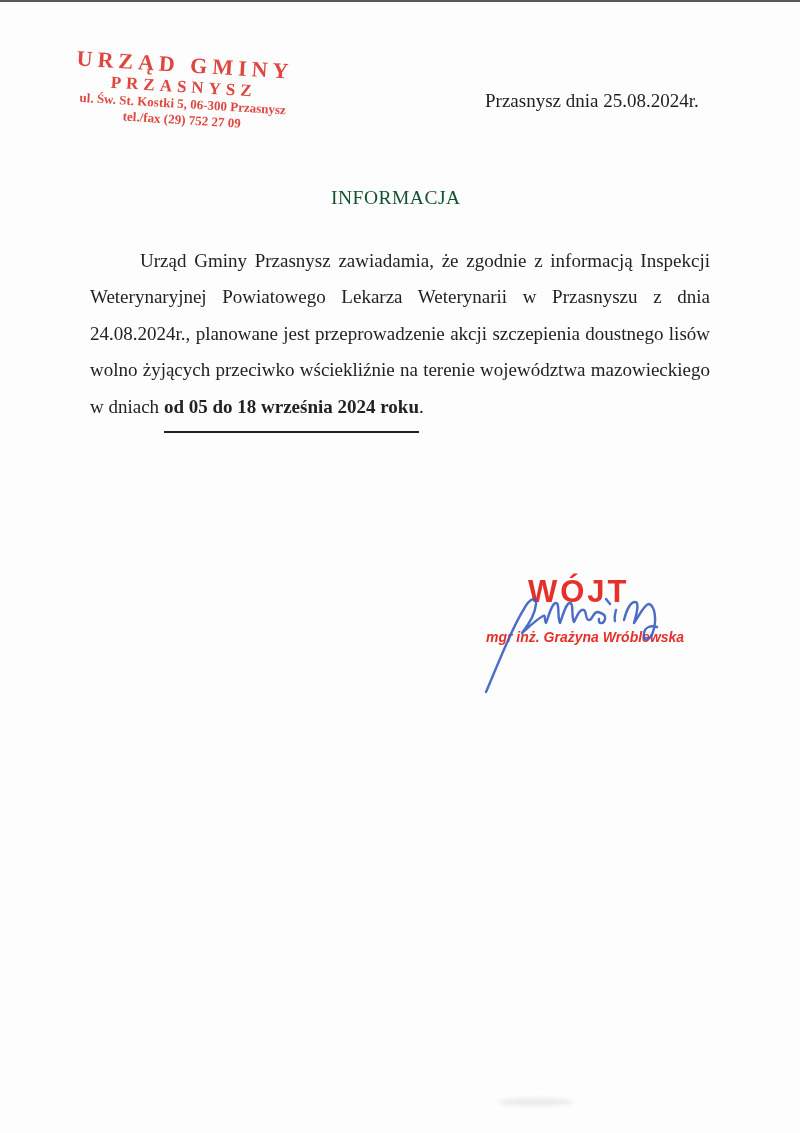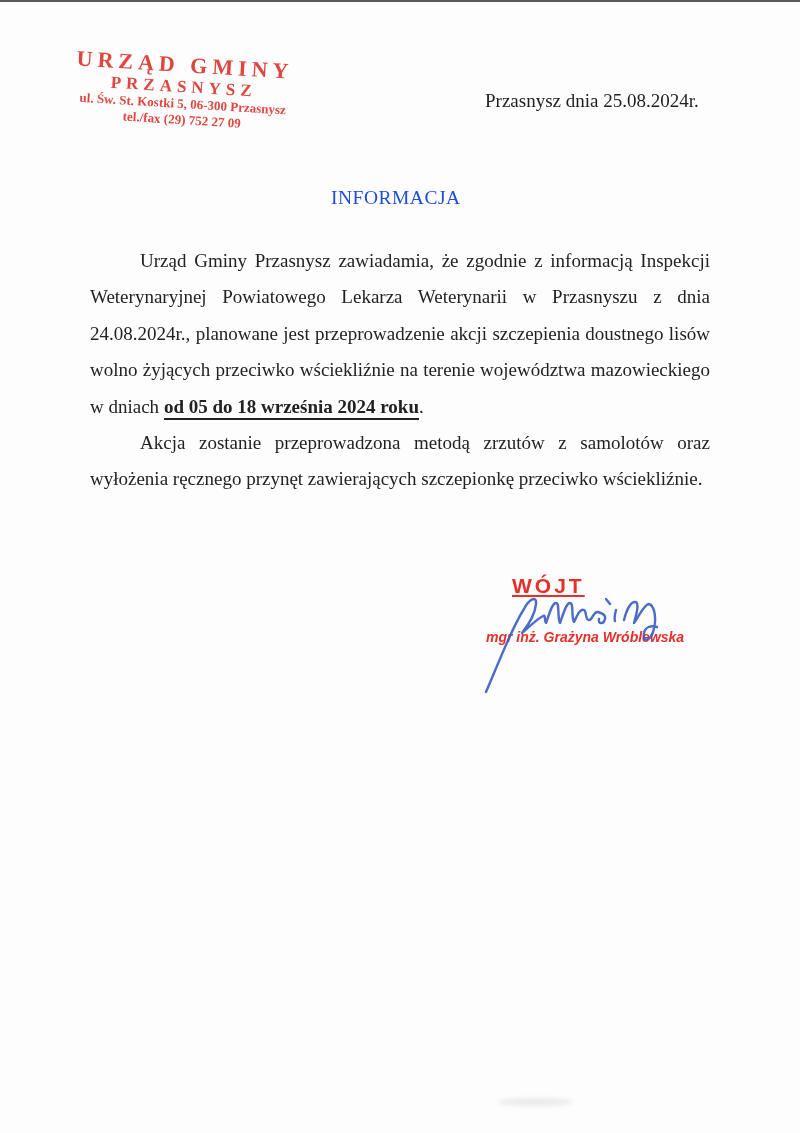--- a/index.html
+++ b/index.html
@@ -38,41 +38,41 @@
   .stamp-l3{font-size:13px;line-height:16px;white-space:nowrap;}
   .stamp-l4{font-size:13px;line-height:16px;white-space:nowrap;}
 
   .dateline{
     position:absolute;left:485px;top:90px;
     font-size:19px;white-space:nowrap;color:#1f1f1f;
   }
 
   .doc-title{
     position:absolute;left:331px;top:187px;
-    font-size:19.5px;letter-spacing:.5px;color:#1d4ed8;white-space:nowrap;
+    font-size:19.5px;letter-spacing:.5px;color:#14532d;white-space:nowrap;
   }
 
   .body-text{
     position:absolute;left:90px;top:243px;width:620px;
     font-size:19px;line-height:36.4px;
     text-align:justify;
     color:#222222;
   }
   .body-text p{margin:0;text-indent:50px;}
   .em-underline{
     font-weight:bold;
     border-bottom:2px solid currentColor;
-    padding-bottom:1px;
+    padding-bottom:14px;
   }
 
   .signature-role{
-    position:absolute;left:512px;top:574px;
+    position:absolute;left:528px;top:574px;
     font-family:"Liberation Sans", sans-serif;
-    font-weight:bold;font-size:21px;letter-spacing:3px;
-    color:var(--signature-red);white-space:nowrap;text-decoration:underline;
+    font-weight:bold;font-size:31px;letter-spacing:3px;
+    color:var(--signature-red);white-space:nowrap;
   }
   .signature-svg{position:absolute;left:455px;top:585px;z-index:3;}
   .signature-svg path{stroke:var(--signature-ink);stroke-width:2.4;fill:none;stroke-linecap:round;stroke-linejoin:round;opacity:.92;}
   .signature-name{
     position:absolute;left:486px;top:629px;z-index:2;
     font-family:"Liberation Sans", sans-serif;
     font-style:italic;font-weight:bold;font-size:14px;
     color:var(--signature-red);white-space:nowrap;
   }
 </style>
@@ -89,21 +89,20 @@
     <div class="stamp-l3">ul. Św. St. Kostki 5, 06-300 Przasnysz</div>
     <div class="stamp-l4">tel./fax (29) 752 27 09</div>
   </div>
 
   <div class="dateline">Przasnysz dnia 25.08.2024r.</div>
 
   <div class="doc-title">INFORMACJA</div>
 
   <div class="body-text">
     <p><span>Urząd Gminy Przasnysz zawiadamia, że zgodnie z informacją Inspekcji Weterynaryjnej Powiatowego Lekarza Weterynarii w Przasnyszu z dnia 24.08.2024r., planowane jest przeprowadzenie akcji szczepienia doustnego lisów wolno żyjących przeciwko wściekliźnie na terenie województwa mazowieckiego w dniach </span><span class="em-underline">od 05 do 18 września 2024 roku</span><span>.</span></p>
-    <p>Akcja zostanie przeprowadzona metodą zrzutów z samolotów oraz wyłożenia ręcznego przynęt zawierających szczepionkę przeciwko wściekliźnie.</p>
   </div>
 
   <div class="signature-role">WÓJT</div>
 
   <div class="signature-name">mgr inż. Grażyna Wróblewska</div>
 
   <svg class="signature-svg" width="230" height="115" viewBox="0 0 230 115" aria-hidden="true">
     <path d="M 31 107 C 42 82, 56 44, 69 24 C 74 14, 82 10, 81 19 C 80 30, 71 43, 67 48 C 74 42, 82 34, 88 31 C 91 29, 89 36, 91 38 C 94 30, 97 18, 101 18 C 105 18, 102 32, 105 38 C 108 30, 111 18, 115 18 C 119 18, 116 32, 119 37 C 122 31, 125 23, 129 25 C 132 27, 130 35, 134 35 C 138 35, 138 26, 143 27 C 147 28, 151 30, 150 34 C 149 39, 143 40, 144 34"></path>
     <path d="M 151 14 L 155 19"></path>
     <path d="M 161 25 C 160 29, 159 33, 160 36"></path>

